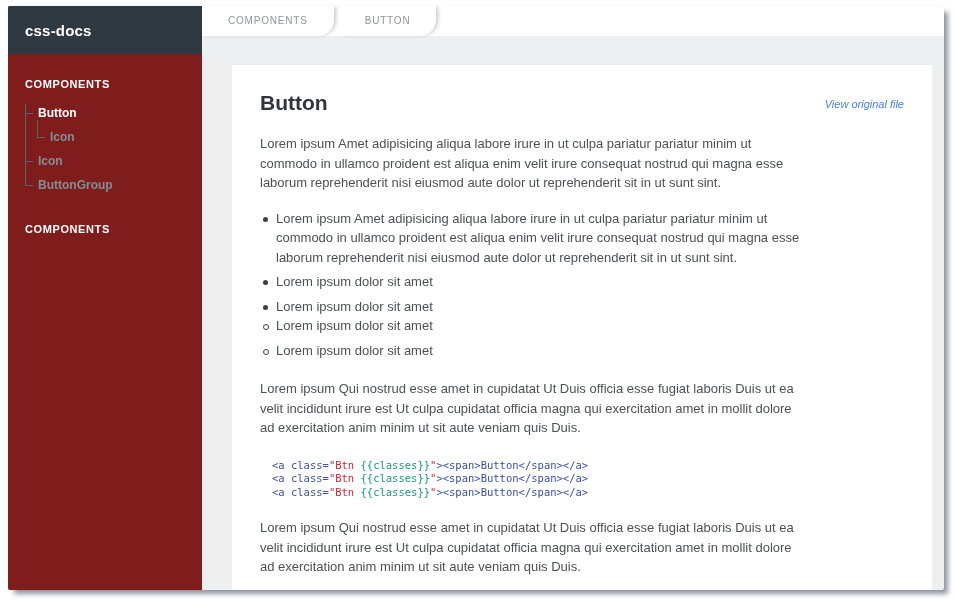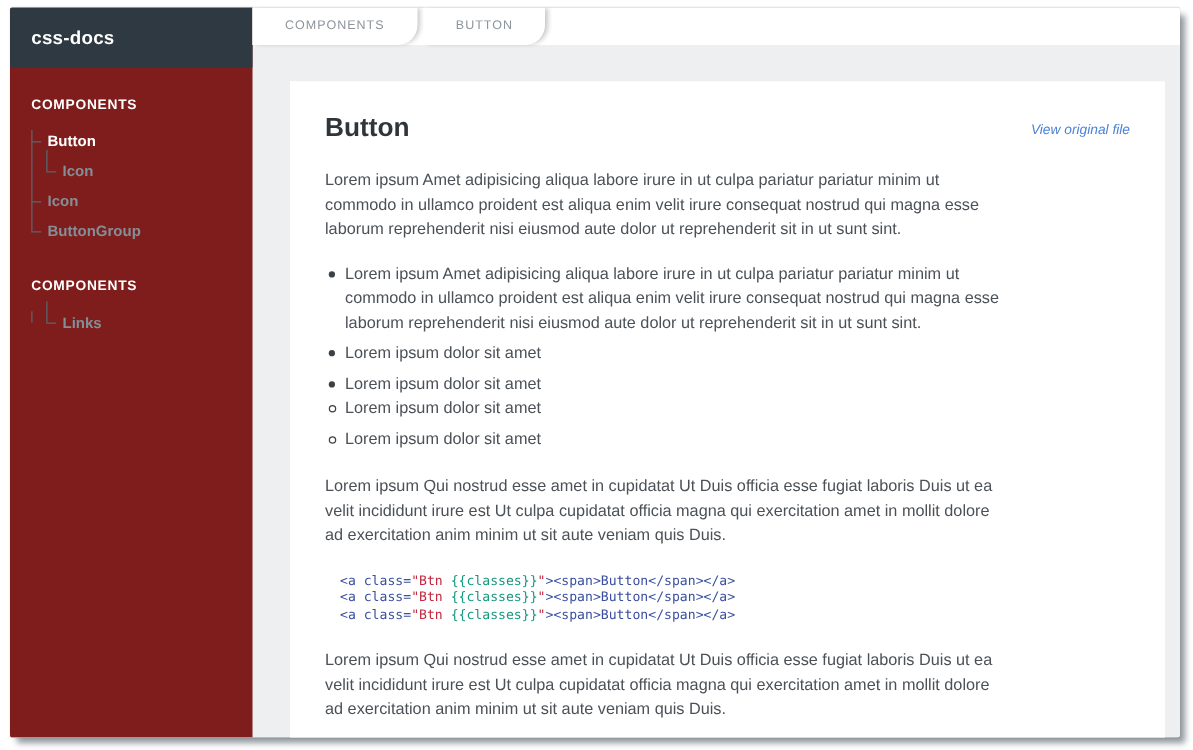--- a/index.html
+++ b/index.html
@@ -93,23 +93,20 @@
           <div class="item lvl1">
             <span>ButtonGroup</span>
           </div>
         </div>
       </div>
 
       <div class="nav-section">
         <div class="section-title">COMPONENTS</div>
         <div class="tree">
           <span class="rail"></span>
-          <div class="item lvl2">
-            <span>Links</span>
-          </div>
         </div>
       </div>
 
     </nav>
   </aside>
 
   <div class="main">
 
     <div class="topbar">
       <div class="tab">COMPONENTS</div>

